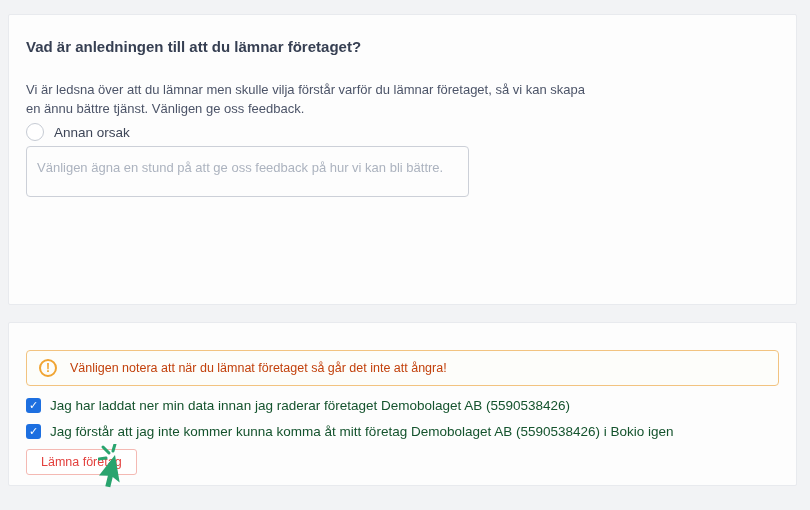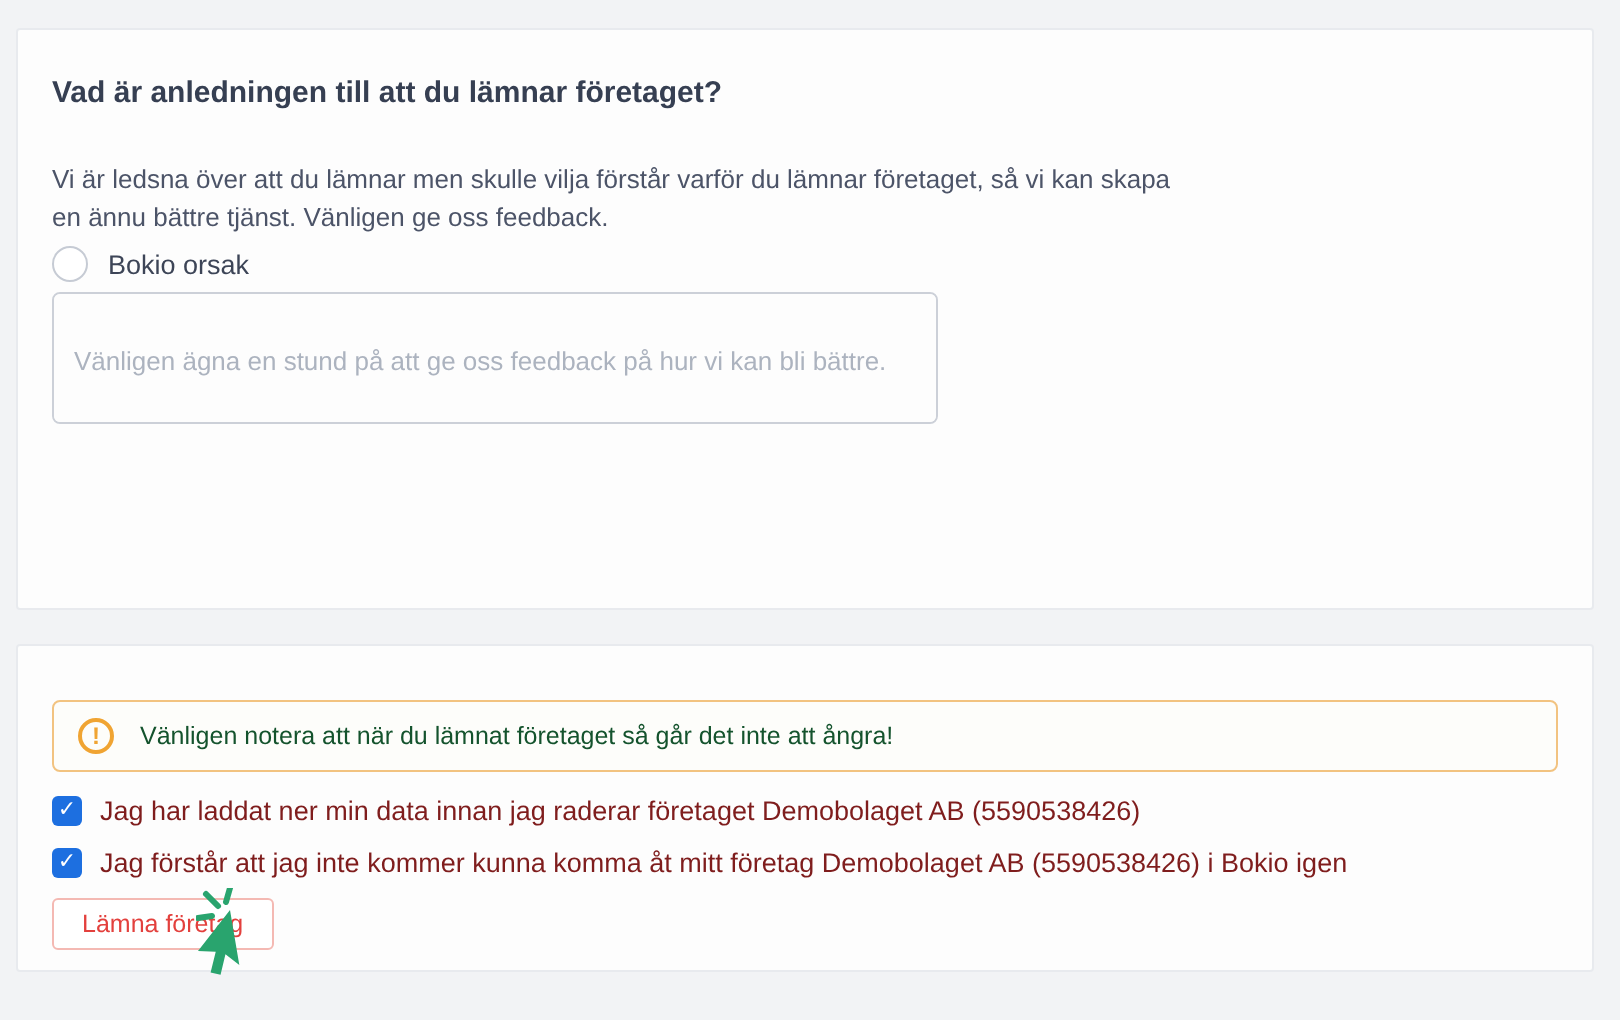--- a/index.html
+++ b/index.html
@@ -28,48 +28,48 @@
   }
   .radio-circle{
     box-sizing:border-box;width:18px;height:18px;border-radius:50%;
     border:1px solid #c6cbd4;background:#fff;flex:0 0 18px;
   }
   .radio-row.selected .radio-circle{border:5px solid #1a6be4;}
   .radio-label{margin-left:10px;font-size:13.5px;color:#3d4557;}
 
   .field-label{margin-top:14px;font-size:12px;color:#5d6574;}
   textarea.feedback{
-    display:block;margin-top:5px;width:443px;height:66px;box-sizing:border-box;
+    display:block;margin-top:5px;width:443px;height:51px;box-sizing:border-box;
     border:1px solid #ccd0d8;border-radius:4px;resize:none;
-    padding:26px 10px;font-family:inherit;font-size:13px;color:#3d4557;
+    padding:13px 10px;font-family:inherit;font-size:13px;color:#3d4557;
     background:#fdfdfd;outline:none;
   }
   textarea.feedback::placeholder{color:#acb3bf;opacity:1;}
 
   .warning-box{
     box-sizing:border-box;height:36px;width:100%;
     border:1px solid #f2c380;border-radius:4px;background:#fdfdfa;
     display:flex;align-items:center;padding:0 12px;
   }
   .warning-icon{
     box-sizing:border-box;width:18px;height:18px;border-radius:50%;
     border:2px solid #f0a432;color:#f0a432;flex:0 0 18px;
     font-size:12px;font-weight:bold;line-height:14px;text-align:center;
   }
-  .warning-text{margin-left:13px;font-size:12.5px;color:#14532d;}
+  .warning-text{margin-left:13px;font-size:12.5px;color:#c2410c;}
 
   .check-row{display:flex;align-items:center;cursor:pointer;}
   .check-row.first{margin-top:12px;}
   .check-row.second{margin-top:11px;}
   .checkbox{
     box-sizing:border-box;width:15px;height:15px;border-radius:3px;
     background:#1d6fe0;flex:0 0 15px;
     color:#fff;font-size:11px;font-weight:bold;line-height:15px;text-align:center;
   }
-  .check-label{margin-left:9px;font-size:13.5px;color:#7f1d1d;}
+  .check-label{margin-left:9px;font-size:13.5px;color:#14532d;}
 
   .danger-button{
     margin-top:10px;display:inline-block;
     background:#fff;border:1px solid #f4b9b3;border-radius:3px;
     padding:5px 14px;font-family:inherit;font-size:12.5px;color:#e3403d;
     cursor:pointer;
   }
   #cursor{position:absolute;left:98px;top:444px;pointer-events:none;}
 </style>
 </head>
@@ -79,21 +79,21 @@
   <h1 class="page-title">Vad är anledningen till att du lämnar företaget?</h1>
 
   <div class="intro">
     <div>Vi är ledsna över att du lämnar men skulle vilja förstår varför du lämnar företaget, så vi kan skapa</div>
     <div>en ännu bättre tjänst. Vänligen ge oss feedback.</div>
   </div>
 
   <div class="radio-group">
     <div class="radio-row">
       <span class="radio-circle"></span>
-      <span class="radio-label">Bokio orsak</span>
+      <span class="radio-label">Annan orsak</span>
     </div>
   </div>
 
   <textarea class="feedback" placeholder="Vänligen ägna en stund på att ge oss feedback på hur vi kan bli bättre." style=""></textarea>
 </section>
 
 <section class="card" id="confirm-card">
   <div class="warning-box">
     <span class="warning-icon">!</span>
     <span class="warning-text">Vänligen notera att när du lämnat företaget så går det inte att ångra!</span>

